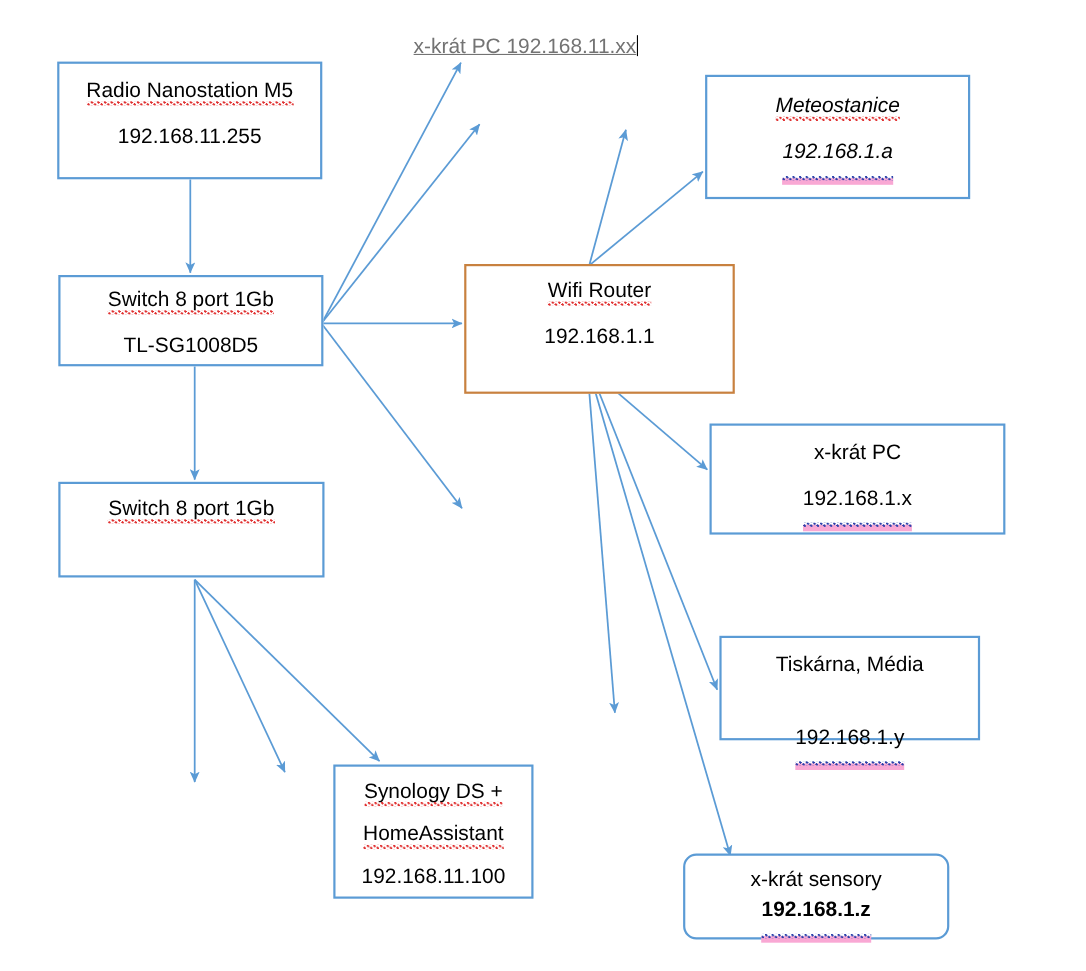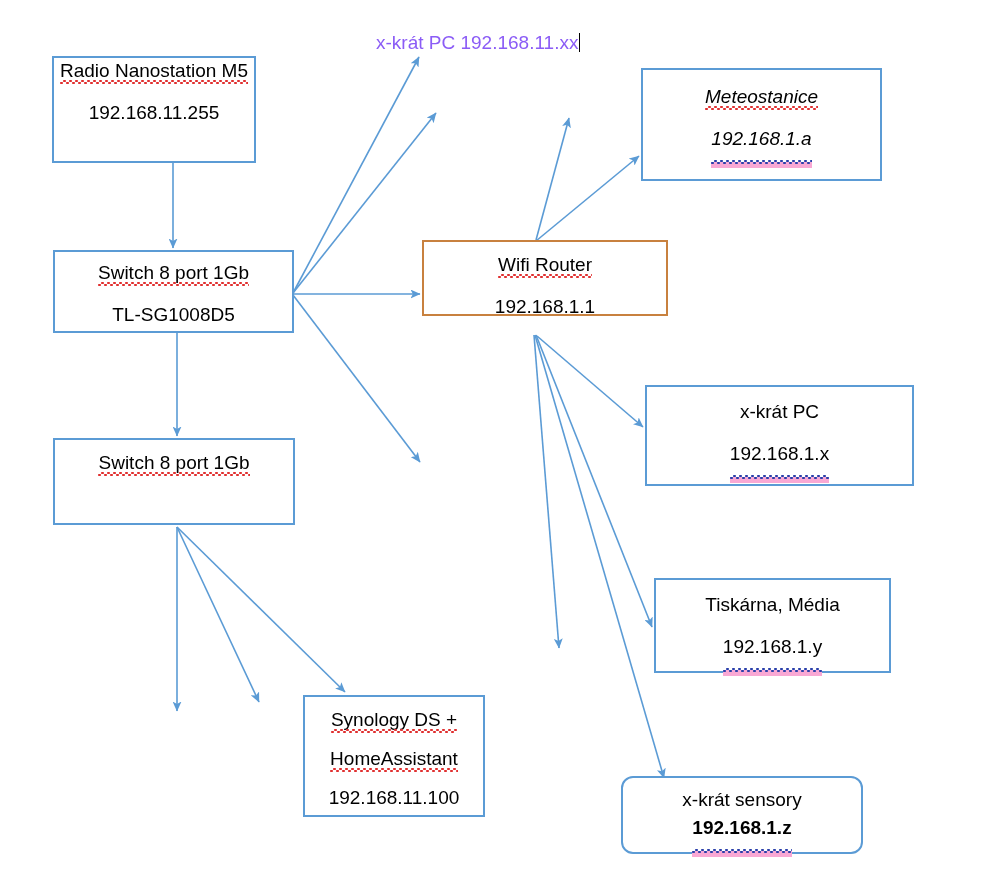--- a/index.html
+++ b/index.html
@@ -68,39 +68,40 @@
       radial-gradient(circle at 1.5px 3px, #2a3faa 1.1px, transparent 1.2px),
       radial-gradient(circle at 4.5px 1px, #2a3faa 1.1px, transparent 1.2px);
   }
   .sq-blue {
     border-bottom: 6px solid #f9a8d4;
     padding-bottom: 12px;
   }
   .caption {
     position: absolute;
     font-size: 19px;
-    color: #8b5cf6;
+    color: #737373;
     white-space: nowrap;
+    text-decoration: underline;
   }
   .caret {
     display: inline-block;
     width: 1px;
     height: 19px;
     background: #000000;
     vertical-align: -3px;
     margin-left: 1px;
   }
   
-  #node-radio      { left: 52px;  top: 56px;  width: 204px; height: 107px; padding-top: 2px; }
+  #node-radio      { left: 52px;  top: 56px;  width: 241px; height: 107px; padding-top: 14px; }
   #node-switch1    { left: 53px;  top: 250px; width: 241px; height: 83px;  padding-top: 10px; }
   #node-switch2    { left: 53px;  top: 438px; width: 242px; height: 87px;  padding-top: 12px; }
-  #node-router     { left: 422px; top: 240px; width: 246px; height: 76px;  padding-top: 12px; }
+  #node-router     { left: 422px; top: 240px; width: 246px; height: 118px;  padding-top: 12px; }
   #node-meteo      { left: 641px; top: 68px;  width: 241px; height: 113px; padding-top: 16px; font-style: italic; }
   #node-pc         { left: 645px; top: 385px; width: 269px; height: 101px; padding-top: 14px; }
-  #node-printer    { left: 654px; top: 578px; width: 237px; height: 95px;  padding-top: 14px; }
+  #node-printer    { left: 654px; top: 578px; width: 237px; height: 95px;  padding-top: 14px; gap: 24px; }
   #node-sensors    { left: 621px; top: 776px; width: 242px; height: 78px;  padding-top: 11px; border-radius: 12px; }
   #node-synology   { left: 303px; top: 695px; width: 182px; height: 122px; padding-top: 12px; }
 
   #node-radio .line + .line,
   #node-switch1 .line + .line,
   #node-router .line + .line,
   #node-meteo .line + .line,
   #node-pc .line + .line,
   #node-printer .line + .line { margin-top: 20px; }
   #node-sensors .line + .line { margin-top: 6px; font-weight: bold; }

